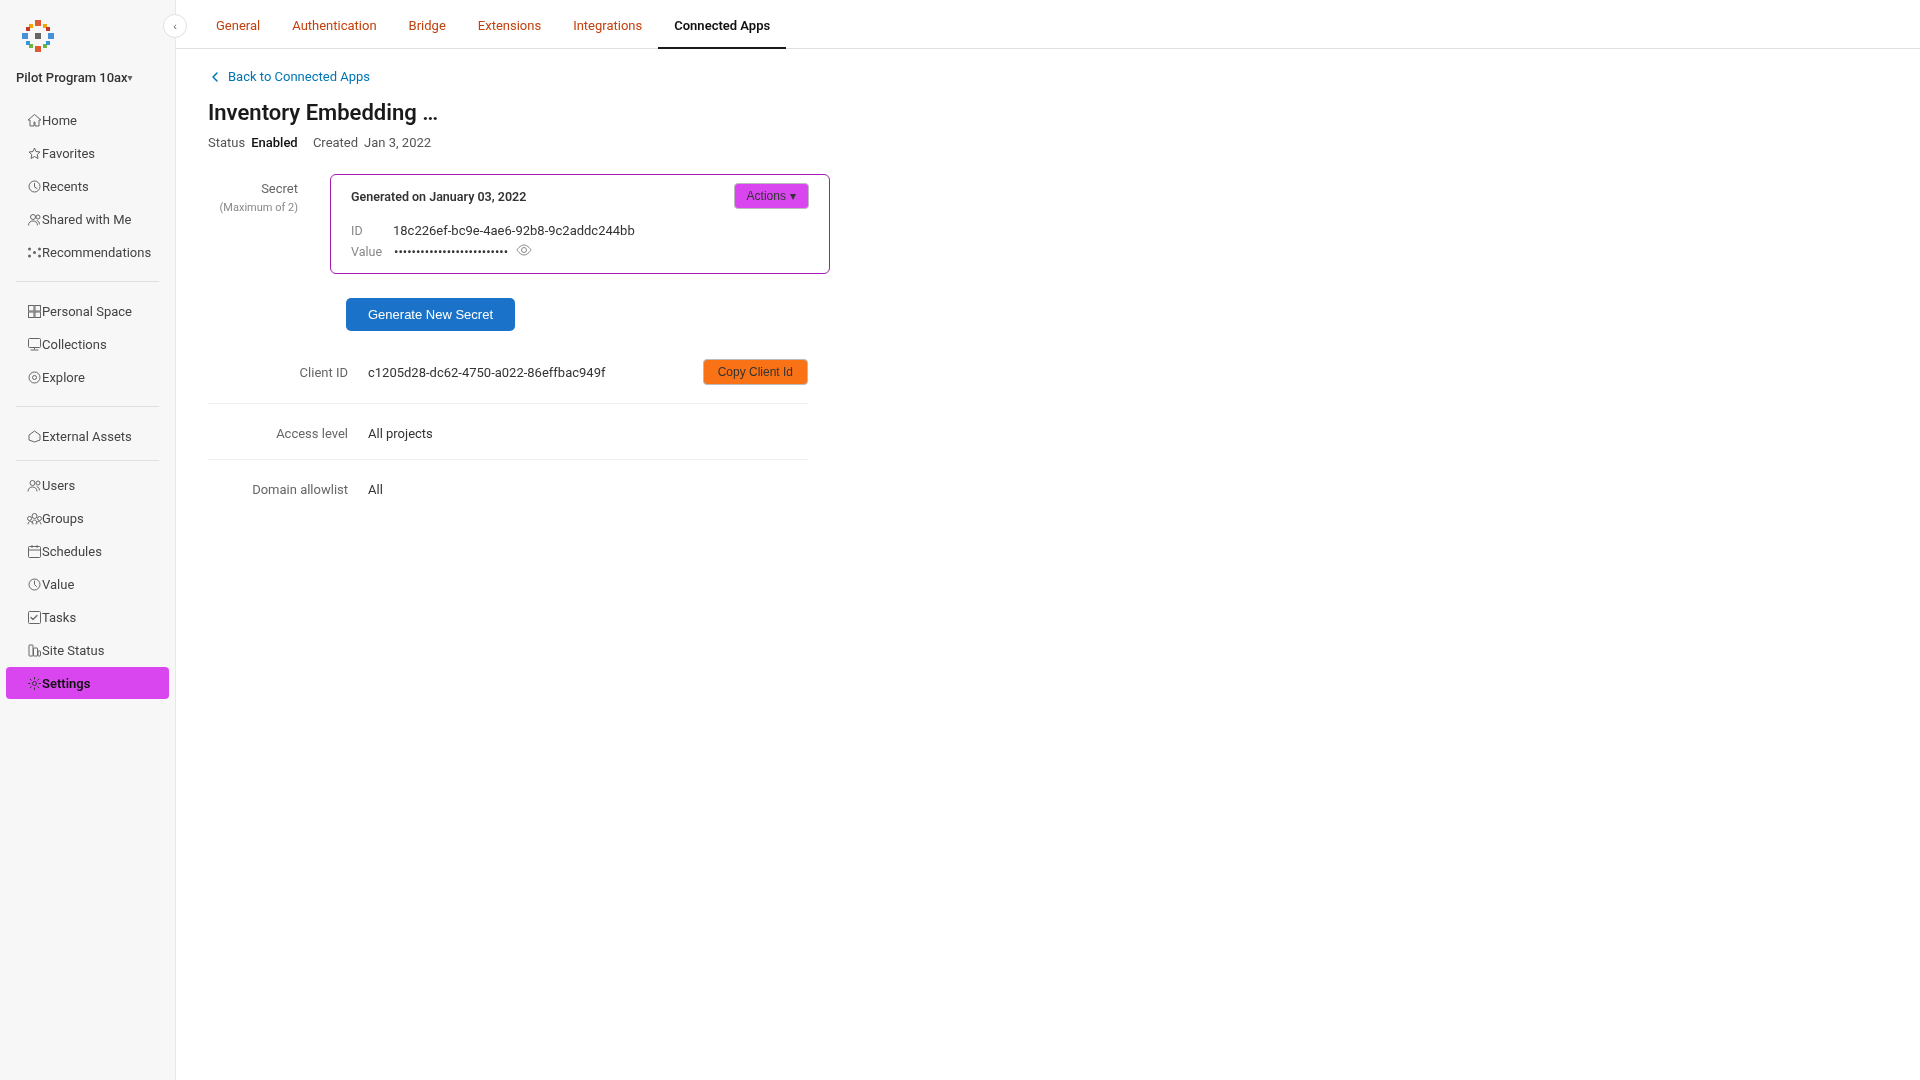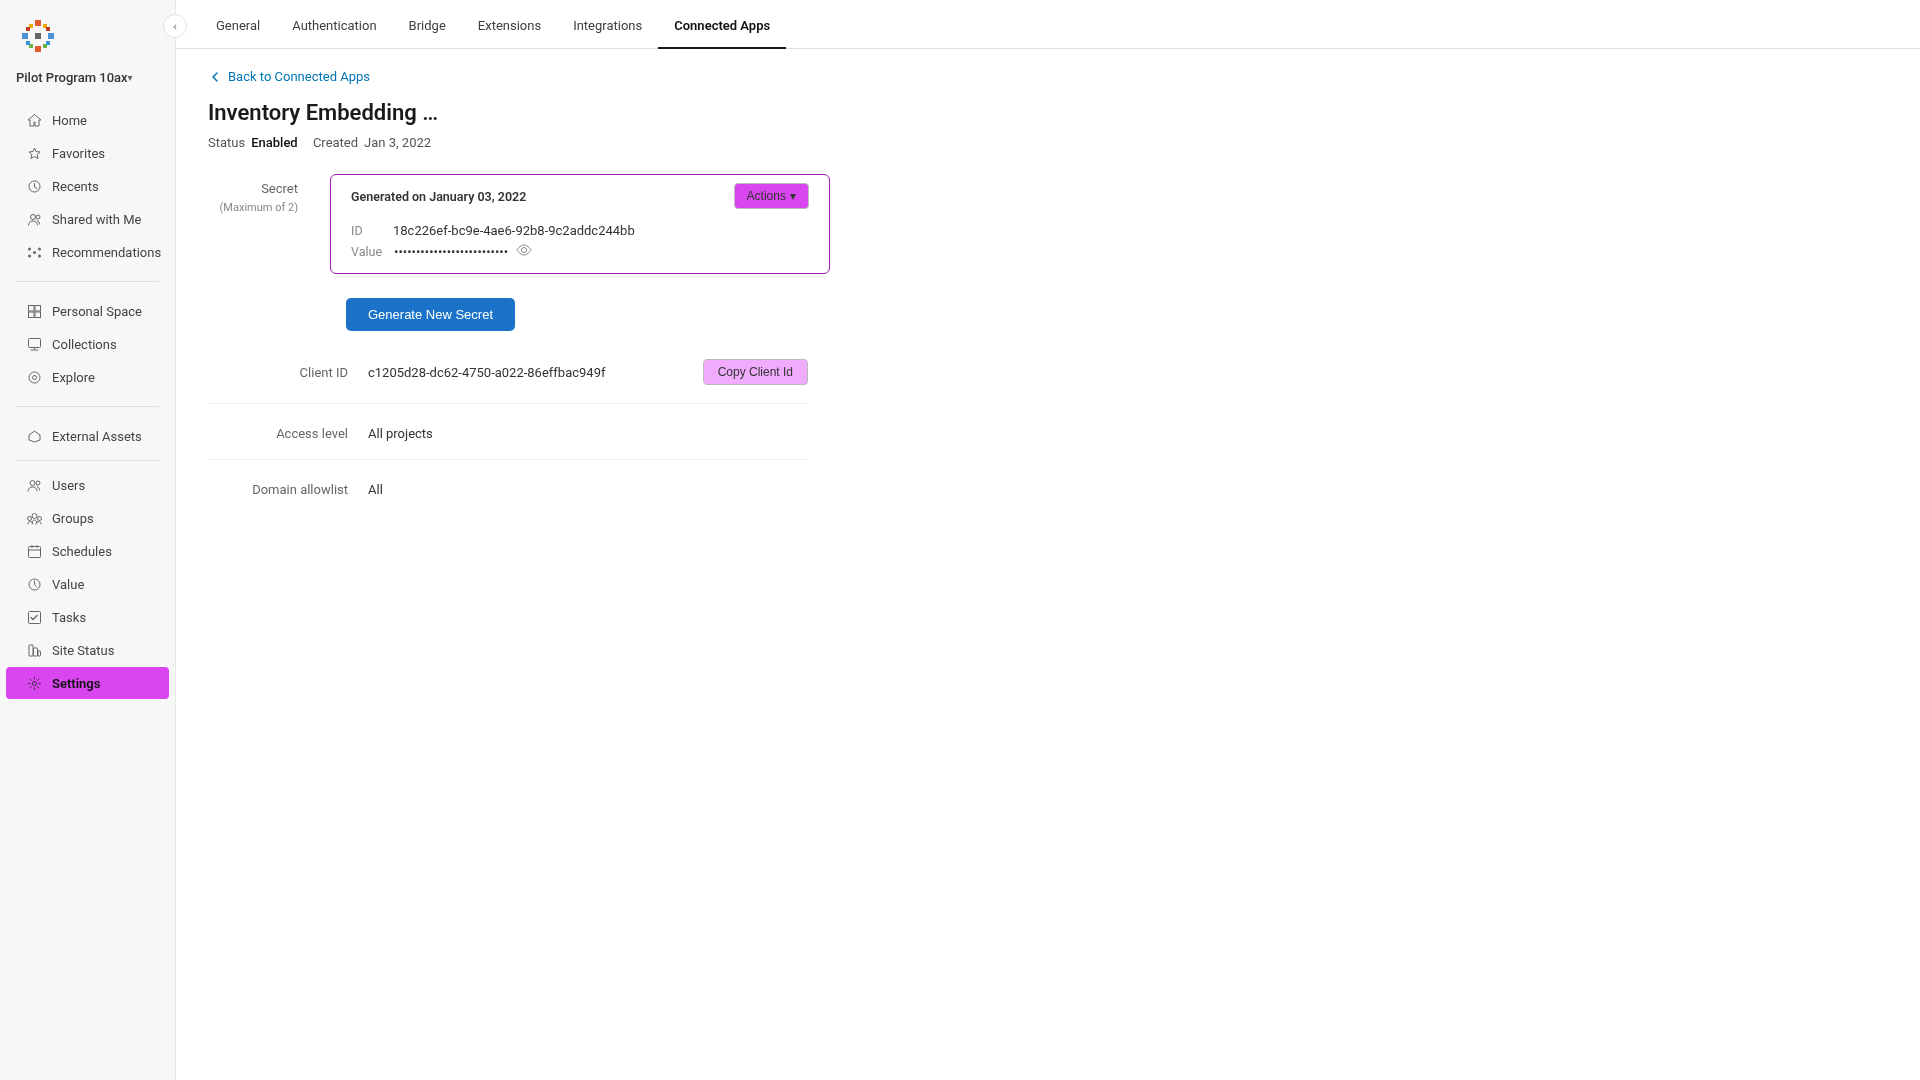--- a/index.html
+++ b/index.html
@@ -50,21 +50,20 @@
     }
     .chevron-down {
       font-size: 10px; color: #666;
     }
     .sidebar-section {
       padding: 4px 0;
     }
     .sidebar-item {
       display: flex;
       align-items: center;
-      gap: 10px;
       padding: 8px 20px;
       cursor: pointer;
       font-size: 13px;
       color: #444;
       border-radius: 4px;
       margin: 1px 6px;
     }
     .sidebar-item.active { background: #d946ef; font-weight: 600; color: #111; }
     .sidebar-item-icon {
       width: 16px; height: 16px;
@@ -90,21 +89,21 @@
     .tabs-bar {
       display: flex;
       align-items: flex-end;
       border-bottom: 1px solid #e0e0e0;
       padding: 0 24px;
       background: #fff;
     }
     .tab {
       padding: 18px 16px 14px;
       font-size: 13px;
-      color: #404040;
+      color: #c2410c;
       cursor: pointer;
       border-bottom: 2px solid transparent;
       margin-bottom: -1px;
       white-space: nowrap;
     }
     .tab.active {
       color: #111;
       font-weight: 600;
       border-bottom: 2px solid #1a1a1a;
     }
@@ -241,21 +240,21 @@
     }
     .field-value {
       font-size: 13px;
       color: #333;
       flex: 1;
     }
     .copy-btn {
       padding: 5px 14px;
       border: 1px solid #bbb;
       border-radius: 4px;
-      background: #f0abfc;
+      background: #f97316;
       font-size: 12px;
       cursor: pointer;
       color: #333;
       white-space: nowrap;
     }
   </style>
 </head>
 <body>
 
 <aside class="sidebar">

